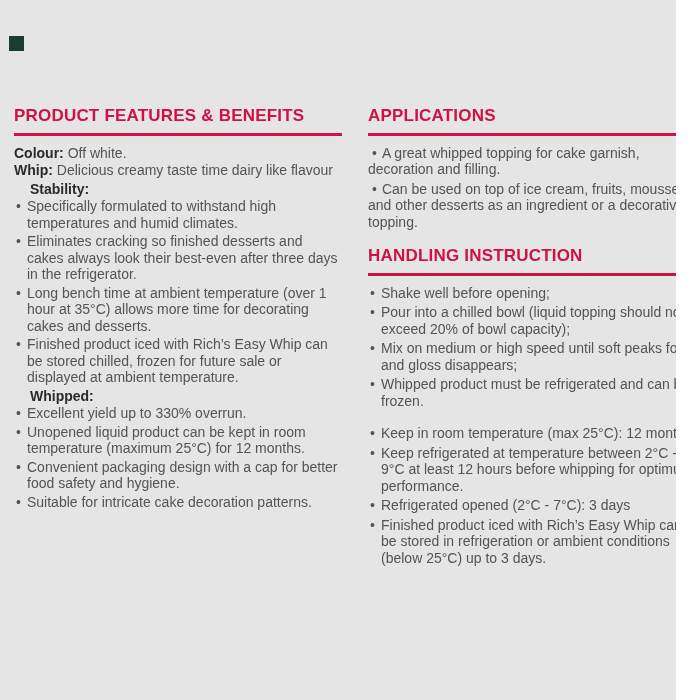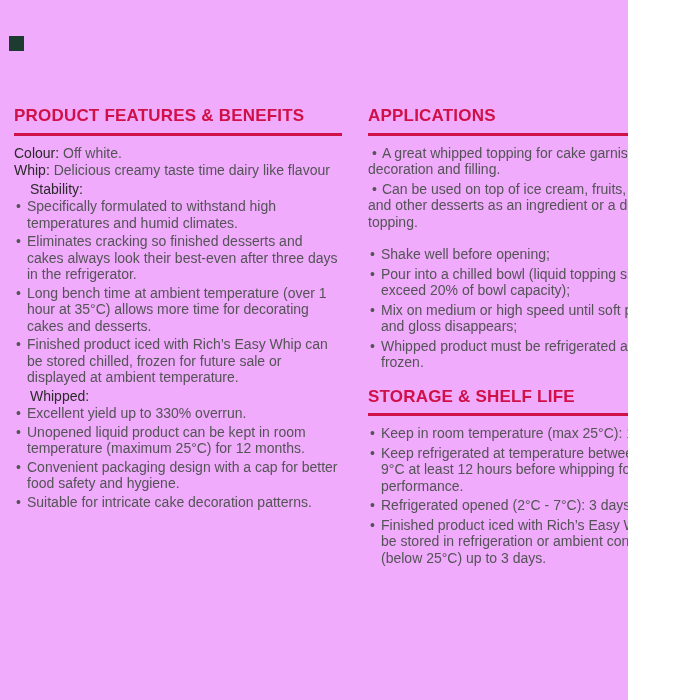--- a/index.html
+++ b/index.html
@@ -1,20 +1,20 @@
 <!DOCTYPE html>
 <html><head>
 <meta charset="utf-8">
 <style>
   html, body { margin: 0; padding: 0; background: #ffffff; }
   .canvas {
     position: relative;
-    width: 628px;
+    width: 676px;
     height: 700px;
-    background: #f0abfc;
+    background: #e5e5e5;
     overflow: hidden;
     font-family: "Liberation Sans", sans-serif;
   }
   .corner-square {
     position: absolute;
     left: 9px;
     top: 36px;
     width: 15px;
     height: 15px;
     background: #1d3b31;
@@ -33,21 +33,21 @@
     font-size: 17px;
     line-height: 1.15;
     font-weight: 800;
     letter-spacing: 0.2px;
     color: #d01048;
     margin: 0 0 9px 0;
     padding-bottom: 7px;
     border-bottom: 3px solid #d01048;
   }
   p.attr { margin: 0 0 1px 0; }
-  .lbl { color: #2b292a; font-weight: 400; }
+  .lbl { color: #2b292a; font-weight: 700; }
   p.sublabel { margin: 2px 0 1px 16px; }
   ul.blist {
     list-style: none;
     margin: 1px 0 0 0;
     padding: 0;
   }
   ul.blist li {
     position: relative;
     padding-left: 13px;
     margin: 0 0 2px 0;
@@ -112,30 +112,30 @@
 
     <section class="rsec">
       <h2 class="sec">APPLICATIONS</h2>
       <ul class="blist no-hang spaced">
         <li>A great whipped topping for cake garnish, decoration and filling.</li>
         <li>Can be used on top of ice cream, fruits, mousses and other desserts as an ingredient or a decorative topping.</li>
       </ul>
     </section>
 
     <section class="rsec">
+      <h2 class="sec">HANDLING INSTRUCTION</h2>
       <ul class="blist spaced">
         <li>Shake well before opening;</li>
         <li>Pour into a chilled bowl (liquid topping should not exceed 20% of bowl capacity);</li>
         <li>Mix on medium or high speed until soft peaks form and gloss disappears;</li>
         <li>Whipped product must be refrigerated and can be frozen.</li>
       </ul>
     </section>
 
     <section class="rsec">
-      <h2 class="sec">STORAGE &amp; SHELF LIFE</h2>
       <ul class="blist spaced">
         <li>Keep in room temperature (max 25°C): 12 months</li>
         <li>Keep refrigerated at temperature between 2°C - 9°C at least 12 hours before whipping for optimum performance.</li>
         <li>Refrigerated opened (2°C - 7°C): 3 days</li>
         <li>Finished product iced with Rich’s Easy Whip can be stored in refrigeration or ambient conditions (below 25°C) up to 3 days.</li>
       </ul>
     </section>
 
   </div>
 </div>

